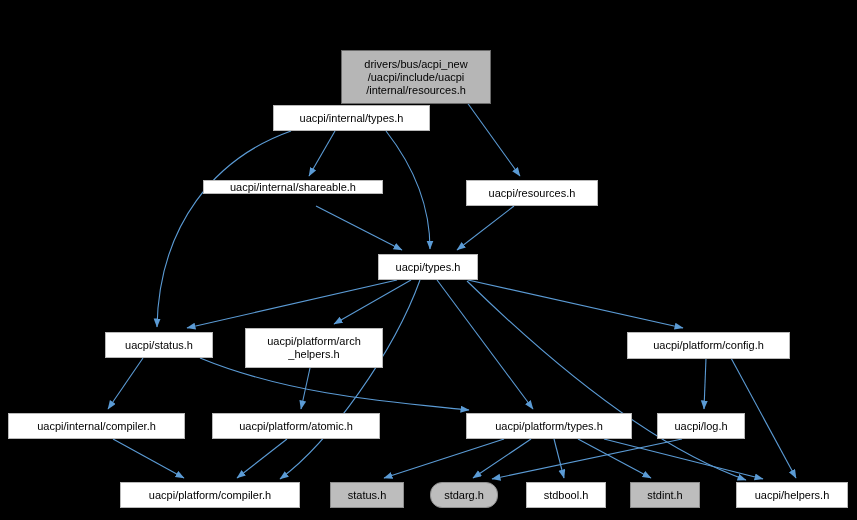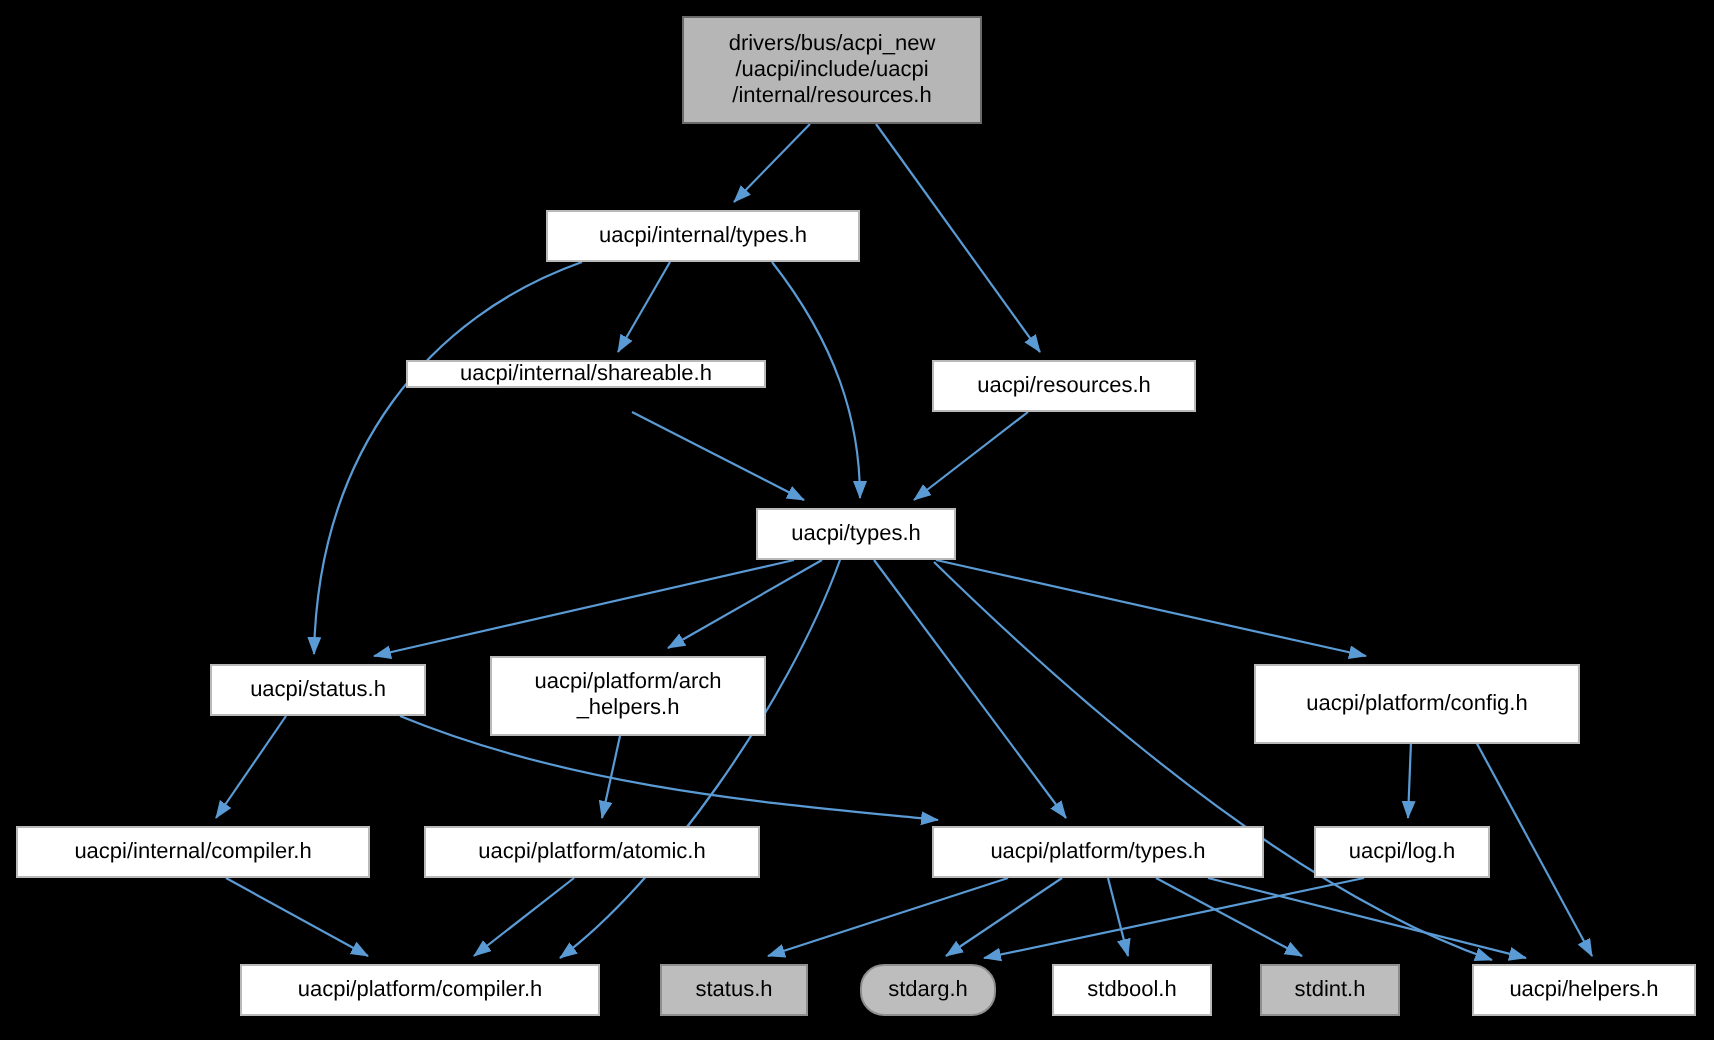--- a/index.html
+++ b/index.html
@@ -8,21 +8,21 @@
     font-family:"Liberation Sans","DejaVu Sans",sans-serif;
   }
   #edges{position:absolute;left:0;top:0;width:857px;height:520px;}
   .edge{fill:none;stroke:#5b9bd5;stroke-width:1.1px;}
   .node{
     position:absolute;box-sizing:border-box;background:#ffffff;border:1px solid #b9b9b9;
     color:#000;display:flex;flex-direction:column;align-items:center;justify-content:center;
     font-size:11px;line-height:13px;text-align:center;cursor:pointer;white-space:nowrap;
   }
   .node.gray{background:#bdbdbd;border-color:#8e8e8e;cursor:default;}
-  .node.root{background:#b6b6b6;border-color:#6a6a6a;cursor:default;}
+  .node.root{background:#b6b6b6;border-color:#6a6a6a;cursor:default;margin-top:42px;}
   .nline{pointer-events:none;}
 </style>
 </head>
 <body>
 
 <div id="graph" style="width: 857px; height: 520px; background: rgb(0, 0, 0);">
   <svg id="edges" xmlns="http://www.w3.org/2000/svg" viewBox="0 0 857 520">
     <defs>
       <marker id="arrowhead" markerUnits="userSpaceOnUse" markerWidth="10" markerHeight="8" refX="8.5" refY="3.5" orient="auto">
         <path id="arrowpath" d="M0,0 L9,3.5 L0,7 Z" fill="#5b9bd5"></path>
@@ -72,21 +72,21 @@
     <div class="node" style="left: 378px; top: 254px; width: 100px; height: 26px;">
       <div class="nline">uacpi/types.h</div>
     </div>
     <div class="node" style="left: 105px; top: 332px; width: 108px; height: 26px;">
       <div class="nline">uacpi/status.h</div>
     </div>
     <div class="node" style="left: 245px; top: 328px; width: 138px; height: 40px;">
       <div class="nline">uacpi/platform/arch</div>
       <div class="nline">_helpers.h</div>
     </div>
-    <div class="node" style="left: 627px; top: 332px; width: 163px; height: 40px;">
+    <div class="node" style="left: 627px; top: 332px; width: 163px; height: 27px;">
       <div class="nline">uacpi/platform/config.h</div>
     </div>
     <div class="node" style="left: 8px; top: 413px; width: 177px; height: 26px;">
       <div class="nline">uacpi/internal/compiler.h</div>
     </div>
     <div class="node" style="left: 212px; top: 413px; width: 168px; height: 26px;">
       <div class="nline">uacpi/platform/atomic.h</div>
     </div>
     <div class="node" style="left: 466px; top: 413px; width: 166px; height: 26px;">
       <div class="nline">uacpi/platform/types.h</div>

